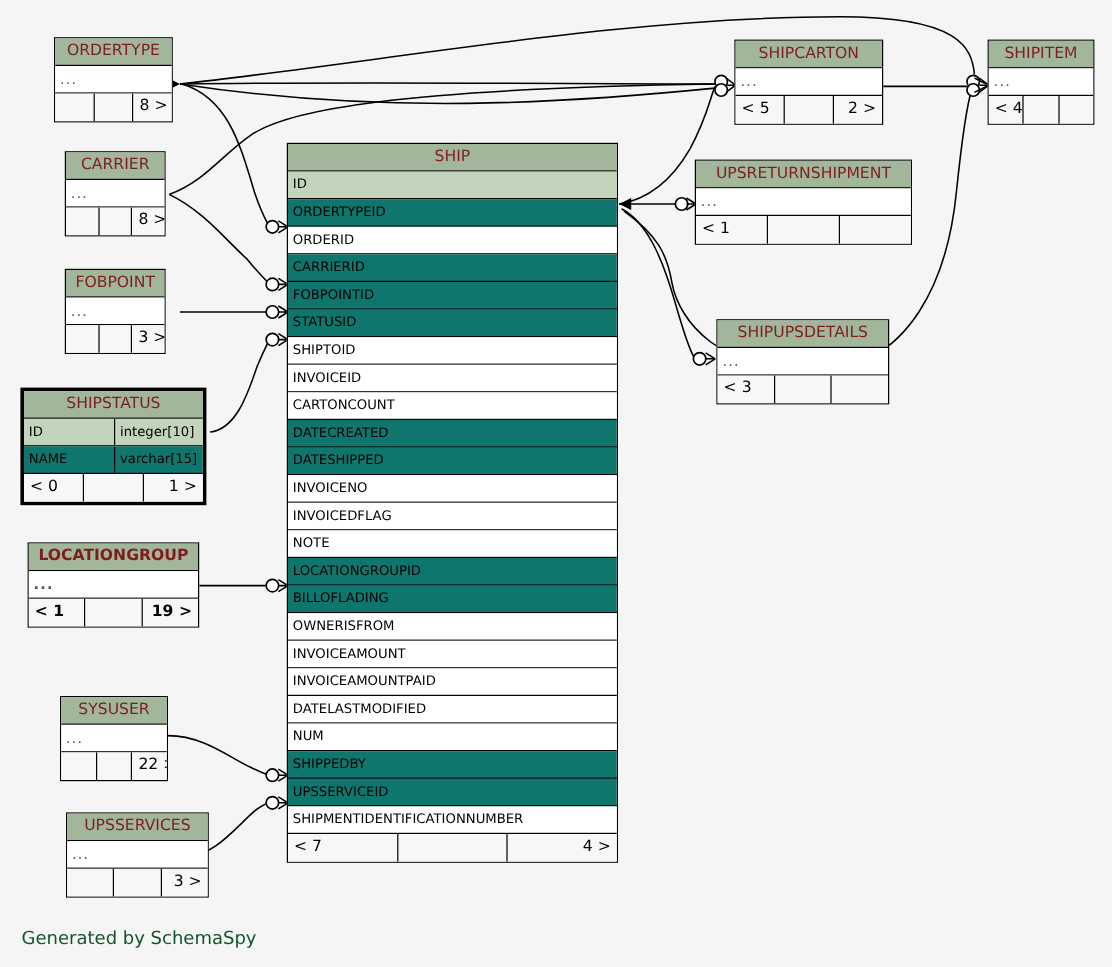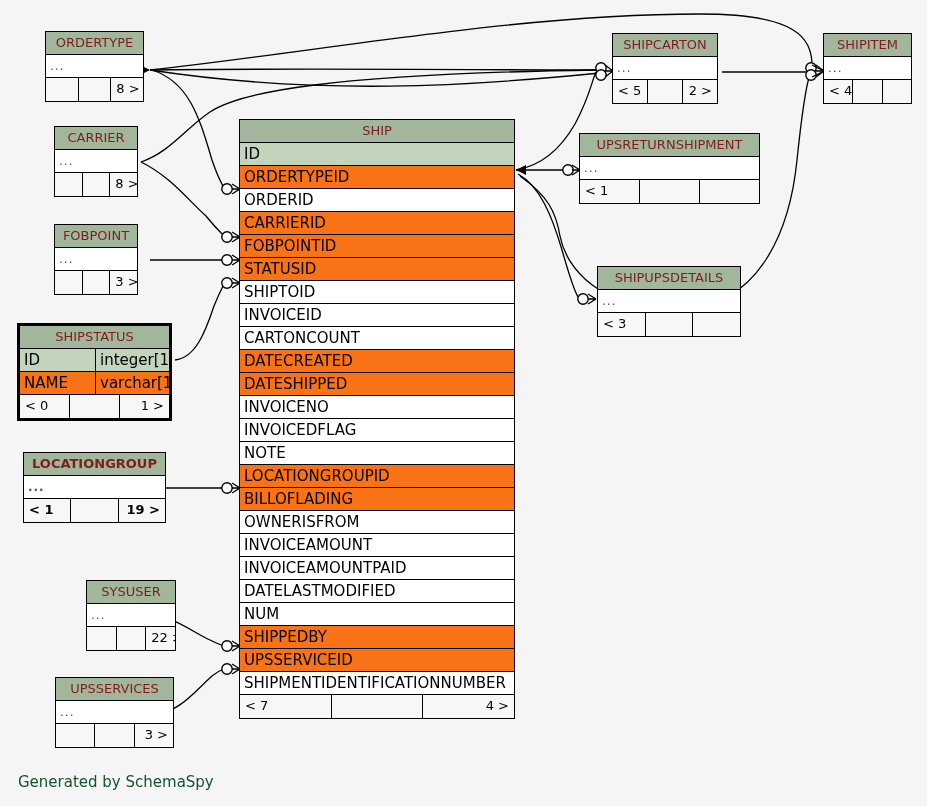--- a/index.html
+++ b/index.html
@@ -27,30 +27,30 @@
     font-size:13px;
     line-height:21px;
     height:22px;
     border-bottom:1px solid #000;
     white-space:nowrap;
     overflow:hidden;
   }
   .row{
     height:23px;
     line-height:22px;
-    font-size:15px;
+    font-size:11px;
     border-bottom:1px solid #000;
     padding-left:4px;
     white-space:nowrap;
     overflow:hidden;
     box-sizing:border-box;
     background:#ffffff;
   }
   .row.pk{background:#c3d4bd;}
-  .row.fk{background:#f97316;}
+  .row.fk{background:#0f766e;}
   .row.ellip{color:#555;font-size:12px;letter-spacing:1px;}
   .row.two{display:flex;padding-left:0;}
   .row.two .c1{flex:0 0 76px;padding-left:4px;box-sizing:border-box;border-right:1px solid #000;overflow:hidden;}
   .row.two .c2{flex:1;padding-left:4px;box-sizing:border-box;overflow:hidden;}
   .foot{
     display:flex;
     height:23px;
     line-height:22px;
     font-size:13px;
     background:#f7f7f7;
@@ -201,21 +201,21 @@
   <div class="table" style="left:23px;top:452px;width:143px;font-weight:bold;">
     <div class="thead">LOCATIONGROUP</div>
     <div class="row ellip">...</div>
     <div class="foot">
       <div class="fc left">&lt; 1</div>
       <div class="fc mid"></div>
       <div class="fc right">19 &gt;</div>
     </div>
   </div>
 
-  <div class="table" style="left:50px;top:580px;width:90px;margin-left:36px;">
+  <div class="table" style="left:50px;top:580px;width:90px;">
     <div class="thead">SYSUSER</div>
     <div class="row ellip">...</div>
     <div class="foot">
       <div class="fc left"></div>
       <div class="fc mid"></div>
       <div class="fc right">22 &gt;</div>
     </div>
   </div>
 
   <div class="table" style="left:35px;top:677px;width:119px;margin-left:20px;">
@@ -256,21 +256,21 @@
         <div class="row fk"><span>UPSSERVICEID</span></div>
         <div class="row "><span>SHIPMENTIDENTIFICATIONNUMBER</span></div>
       </div>
     <div class="foot">
       <div class="fc left">&lt; 7</div>
       <div class="fc mid"></div>
       <div class="fc right">4 &gt;</div>
     </div>
   </div>
 
-  <div class="table" style="left:612px;top:33px;width:106px;">
+  <div class="table" style="left:612px;top:33px;width:124px;">
     <div class="thead">SHIPCARTON</div>
     <div class="row ellip">...</div>
     <div class="foot">
       <div class="fc left">&lt; 5</div>
       <div class="fc mid"></div>
       <div class="fc right">2 &gt;</div>
     </div>
   </div>
 
   <div class="table" style="left:823px;top:33px;width:89px;">

